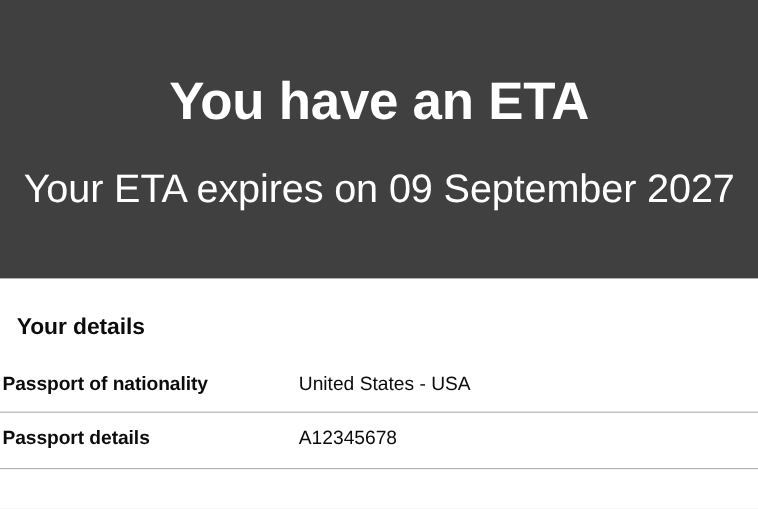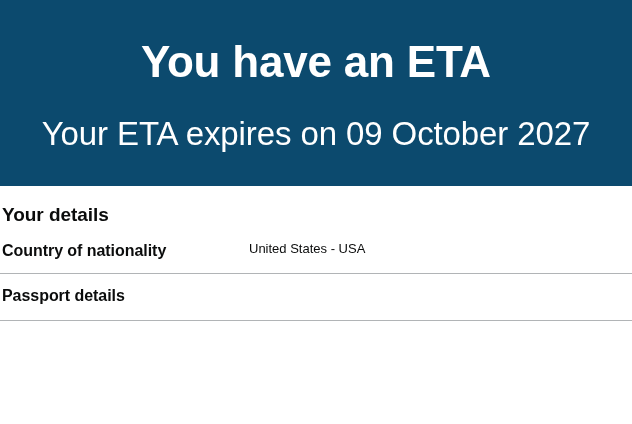--- a/index.html
+++ b/index.html
@@ -12,22 +12,22 @@
     height: 424px;
     overflow: hidden;
     font-family: "Liberation Sans", "DejaVu Sans", sans-serif;
     color: #0b0c0c;
     -webkit-font-smoothing: antialiased;
   }
 
   
   .panel {
     width: 632px;
-    height: 186px;
-    background: #0c4a6e;
+    height: 232px;
+    background: #404040;
     box-sizing: border-box;
     display: flex;
     flex-direction: column;
     align-items: center;
     justify-content: center;
     text-align: center;
     padding: 0 8px;
   }
   .panel-title {
     color: #ffffff;
@@ -51,21 +51,21 @@
   
   .details {
     padding: 0;
     margin: 0;
   }
   .details-heading {
     font-size: 19px;
     font-weight: 700;
     line-height: 1.2;
     letter-spacing: -0.05px;
-    margin: 0;
+    margin: 12px;
     padding: 18px 0 0 2px;
     color: #0b0c0c;
   }
 
   .summary-list {
     margin: 0;
     padding: 0;
     list-style: none;
     border: 0;
   }
@@ -86,47 +86,48 @@
     padding-left: 2px;
     box-sizing: border-box;
     font-size: 16px;
     font-weight: 700;
     line-height: 1.25;
     letter-spacing: -0.05px;
     color: #0b0c0c;
   }
   .summary-value {
     flex: 1 1 auto;
-    font-size: 13px;
+    font-size: 16px;
     font-weight: 400;
     line-height: 1.25;
     color: #0b0c0c;
   }
 </style>
 </head>
 <body>
 
 <div>
 
   <div class="panel">
     <h1 class="panel-title">You have an ETA</h1>
-    <div class="panel-subtitle">Your ETA expires on 09 October 2027</div>
+    <div class="panel-subtitle">Your ETA expires on 09 September 2027</div>
   </div>
 
   <div class="details">
     <h2 class="details-heading">Your details</h2>
 
     <dl class="summary-list">
 
       <div class="summary-row">
-        <dt class="summary-key">Country of nationality</dt>
+        <dt class="summary-key">Passport of nationality</dt>
         <dd class="summary-value">United States - USA</dd>
       </div>
 
       <div class="summary-row">
         <dt class="summary-key">Passport details</dt>
+        <dd class="summary-value">A12345678</dd>
       </div>
 
 
     </dl>
   </div>
 
 </div>
 
 </body></html>

